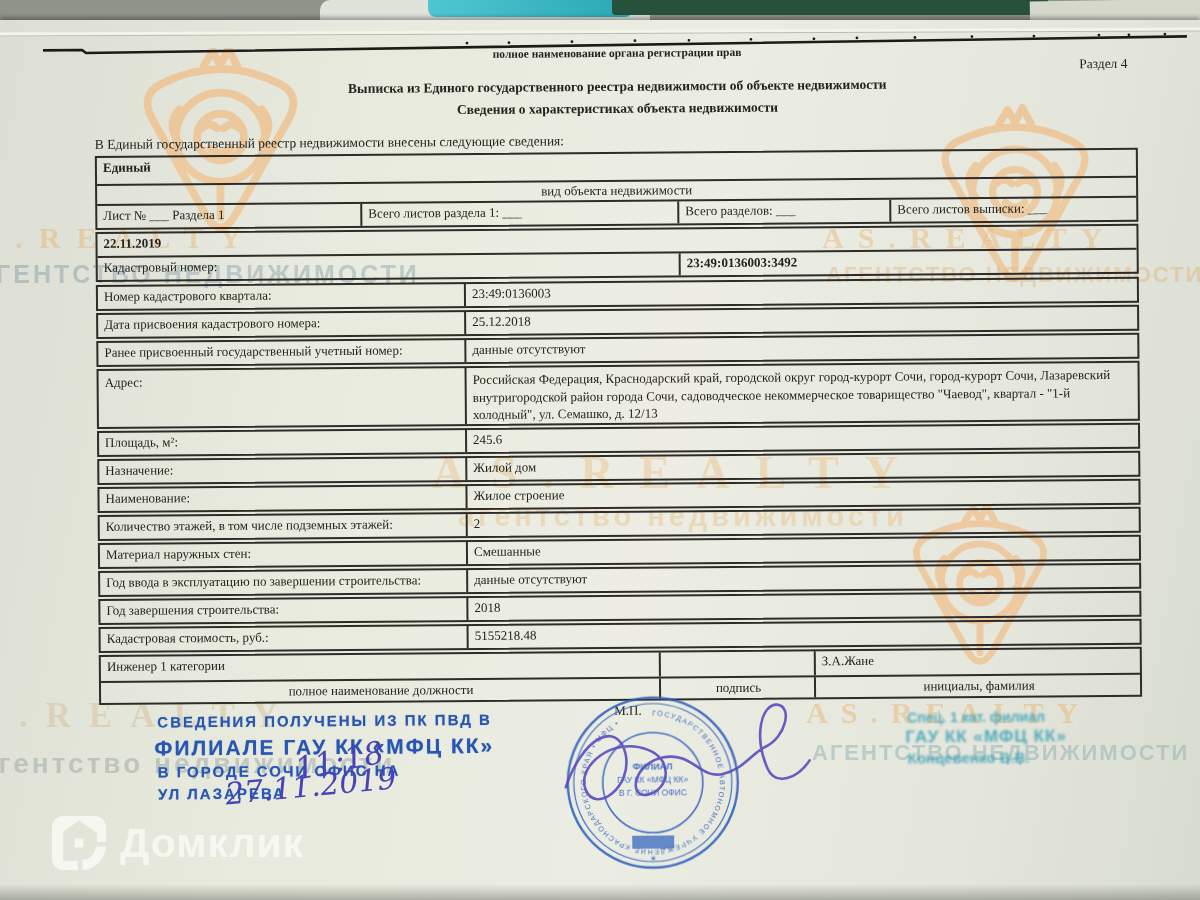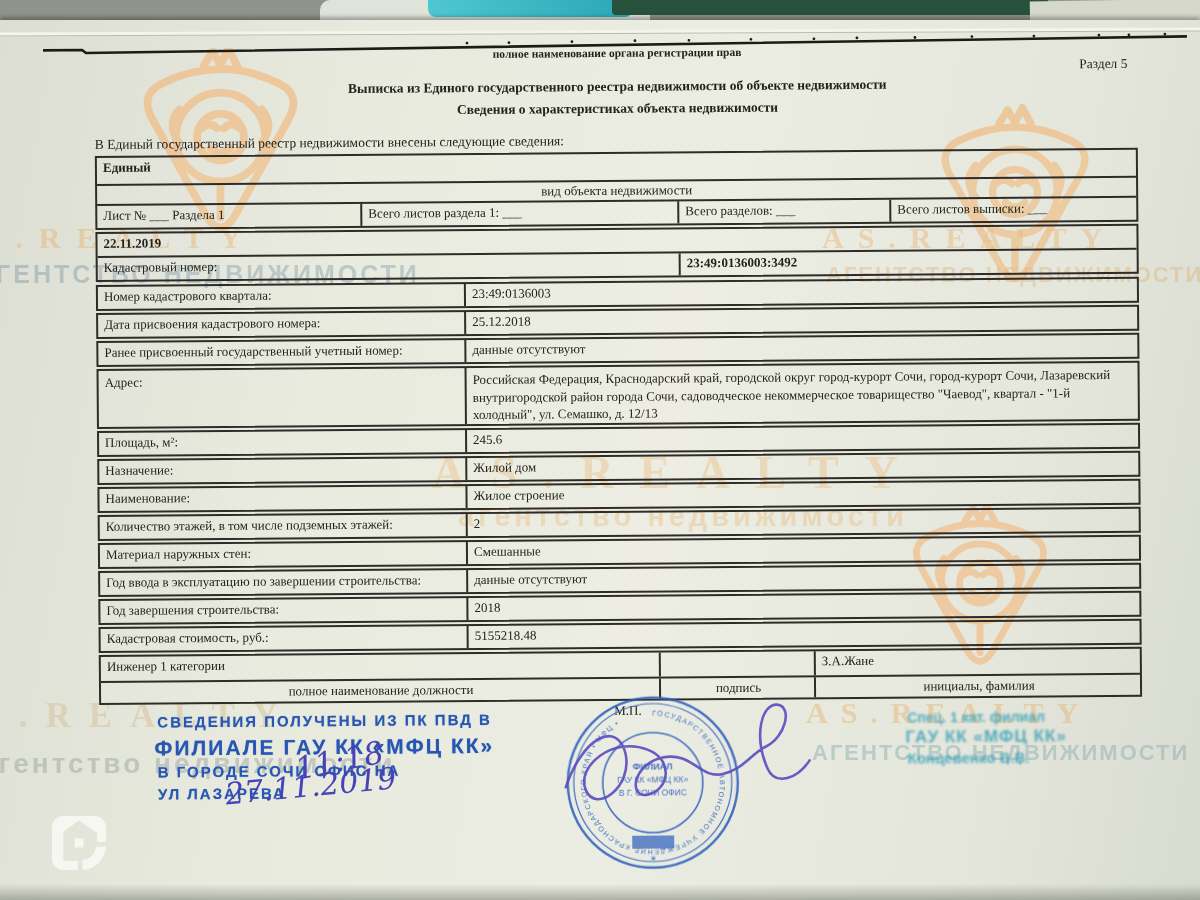--- a/index.html
+++ b/index.html
@@ -121,21 +121,21 @@
           <circle cx="878" cy="6" r="1.4"></circle>
         <circle cx="935" cy="5.5" r="1.4"></circle>
           <circle cx="997" cy="5.5" r="1.4"></circle>
           <circle cx="1062" cy="5" r="1.4"></circle>
         <circle cx="1092" cy="5" r="1.4"></circle>
           <circle cx="1128" cy="4.5" r="1.4"></circle>
       </g>
     </svg>
 
     <div class="t fs11 b center" style="left:20px;top:47px;width:1200px">полное наименование органа регистрации прав</div>
-    <div class="t fs135" style="left:1082px;top:60px">Раздел 5</div>
+    <div class="t fs135" style="left:1082px;top:60px">Раздел 4</div>
     <div class="t fs135 center" style="left:20px;top:79px;width:1200px;font-weight:600">Выписка из Единого государственного реестра недвижимости об объекте недвижимости</div>
     <div class="t fs135 b center" style="left:20px;top:101px;width:1200px">Сведения о характеристиках объекта недвижимости</div>
     <div class="t fs135" style="left:97px;top:133px">В Единый государственный реестр недвижимости внесены следующие сведения:</div>
 
     <div class="tbox" style="top:152px;height:74px">
       <div class="trow" style="height:26px">
         <div class="cell b">Единый</div>
       </div>
       <div class="trow" style="height:20px;justify-content:center">
         <div style="padding-top:1px">вид объекта недвижимости</div>
@@ -258,16 +258,17 @@
     <div class="teal-stamp" style="left:903px;top:730px;font-size:17px;letter-spacing:1px">ГАУ КК «МФЦ КК»</div>
     <div class="teal-stamp" style="left:905px;top:752px;font-size:15px">Концевенко В.В.</div>
 
   </div>
 
   <div class="domclick">
     <svg width="54" height="54" viewBox="0 0 48 48">
       <path fill-rule="evenodd" fill="rgba(250,252,246,.78)" d="M10,0 h28 a10,10 0 0 1 10,10 v13 h-8 v-8 l-16,-11 -14,10 v26 h13 v8 h-13 a10,10 0 0 1 -10,-10 v-28 a10,10 0 0 1 10,-10 z M20,20 h8 v8 h-8 z"></path>
       <path fill="rgba(250,252,246,.78)" d="M48,27 a22,22 0 0 1 -21,21 l0,-9 a13,13 0 0 0 12,-12 z"></path>
     </svg>
+    <span class="word">Домклик</span>
   </div>
 
   <div class="bottom-shade"></div>
 </div>
 
 </body></html>

